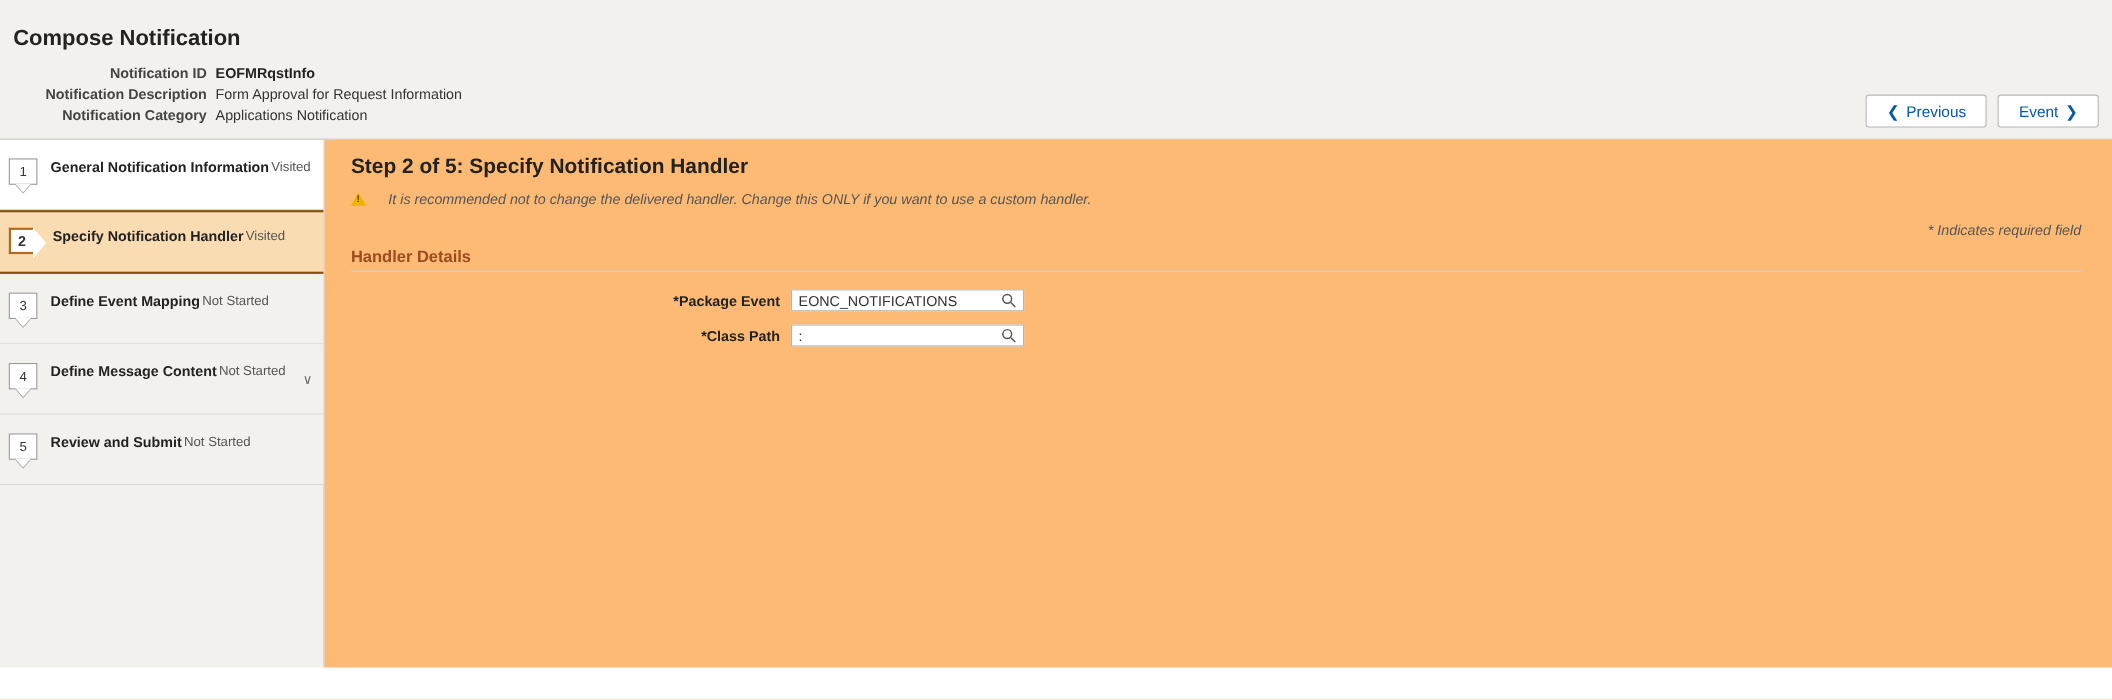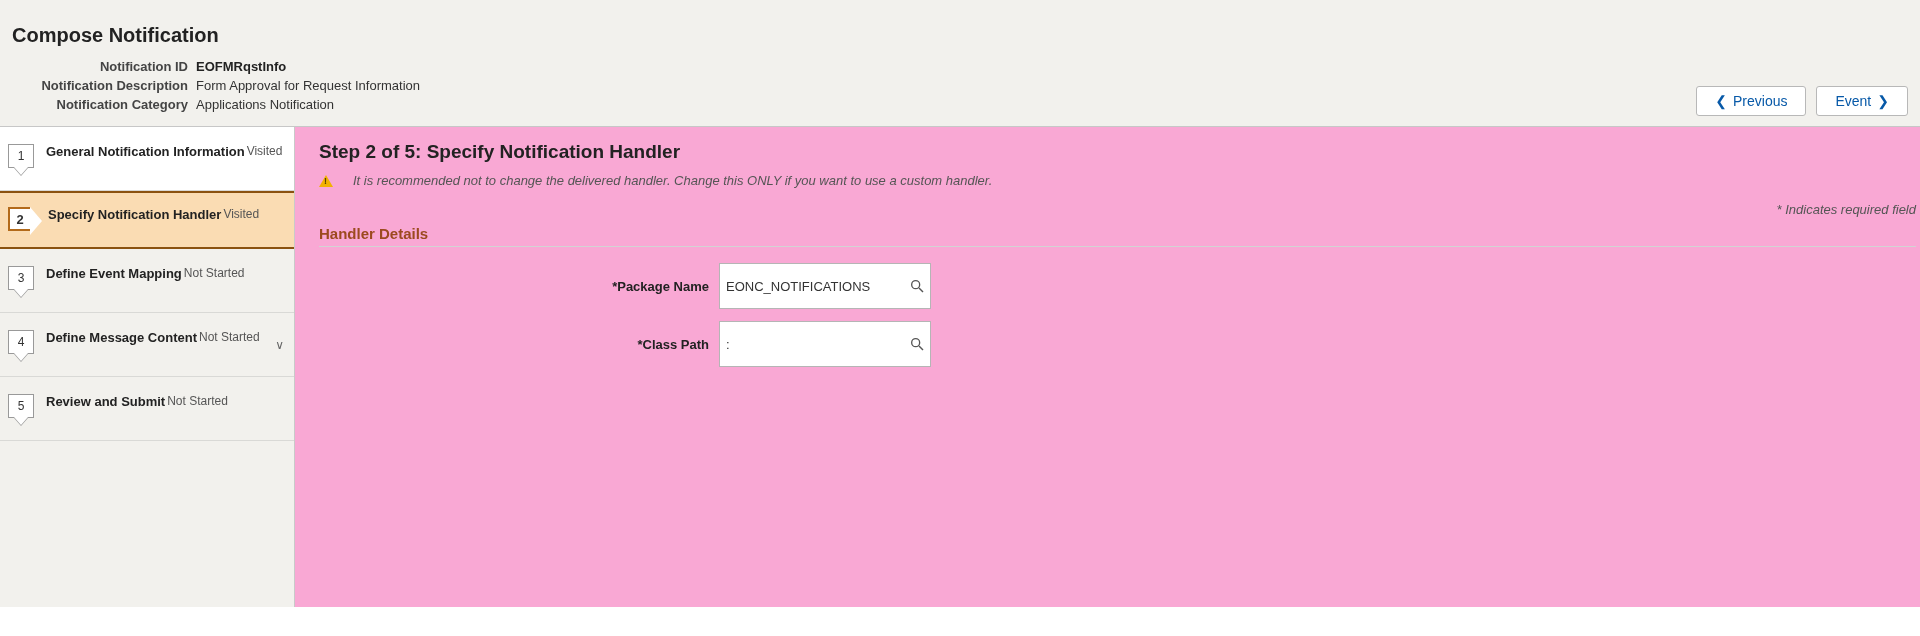--- a/index.html
+++ b/index.html
@@ -44,21 +44,21 @@
   .nav-btn .chev { font-size: 14px; line-height: 1; color: #0759a8; }
 
   
   .layout { display: flex; min-height: 480px; }
   .sidebar {
     width: 295px;
     border-right: 1px solid #c9c9c9;
     background: #f2f1ed;
     flex-shrink: 0;
   }
-  .main { flex: 1; padding: 14px 4px 20px 24px; background: #f9a8d4; }
+  .main { flex: 1; padding: 14px 28px 20px 24px; background: #fdba74; }
 
   
   .step {
     display: flex;
     align-items: flex-start;
     gap: 10px;
     padding: 16px 10px 16px 8px;
     border-bottom: 1px solid #d9d9d6;
     border-top: 1px solid transparent;
     cursor: pointer;
@@ -177,21 +177,21 @@
     font-size: 13px;
     color: #222;
   }
   .input-wrap {
     position: relative;
     display: inline-flex;
     align-items: center;
   }
   .input-wrap input {
     width: 212px;
-    height: 46px;
+    height: 20px;
     padding: 4px 28px 4px 6px;
     border: 1px solid #b5b5b5;
     font-size: 13px;
     color: #333;
     background: #fff;
   }
   .lookup-icon {
     position: absolute;
     right: 6px; top: 50%;
     transform: translateY(-50%);
@@ -299,21 +299,21 @@
     <div class="info-line">
       <span class="warn-icon"></span>
       <span>It is recommended not to change the delivered handler. Change this ONLY if you want to use a custom handler.</span>
     </div>
 
     <div class="required-note">* Indicates required field</div>
 
     <div class="section-title">Handler Details</div>
 
     <div class="form-row">
-      <div class="form-label">*Package Name</div>
+      <div class="form-label">*Package Event</div>
       <div class="input-wrap">
         <input type="text" value="EONC_NOTIFICATIONS" style="">
         <span class="lookup-icon">
           <svg viewBox="0 0 24 24">
               <circle cx="10" cy="10" r="6"></circle>
               <line x1="15" y1="15" x2="21" y2="21"></line>
             </svg>
         </span>
       </div>
     </div>

